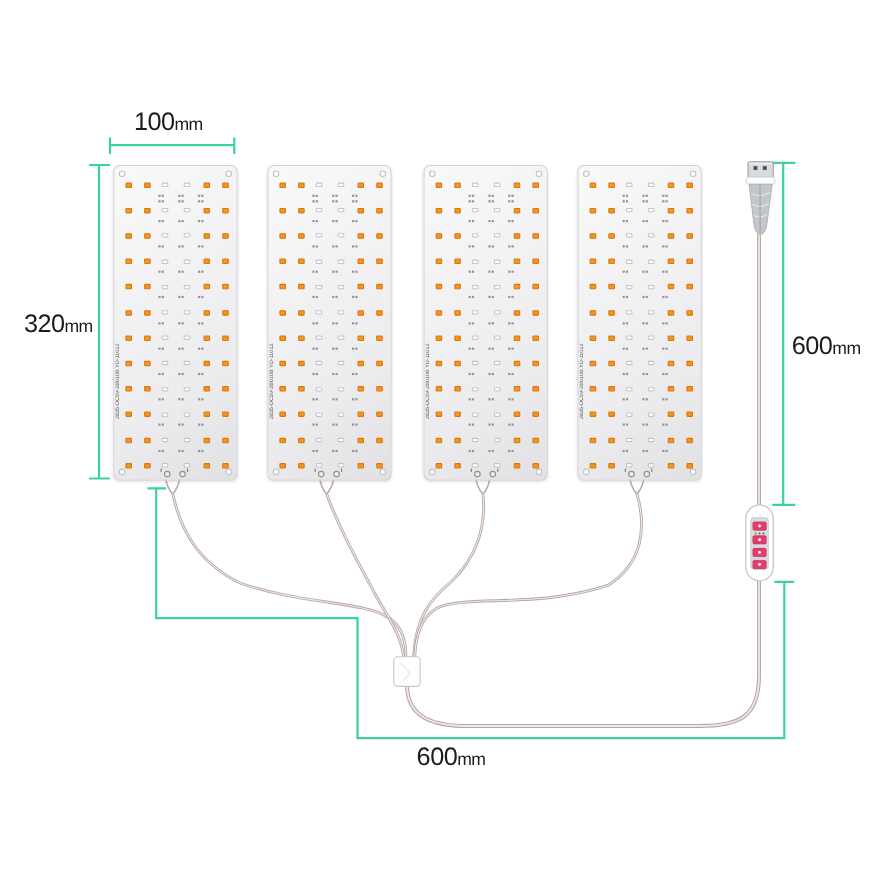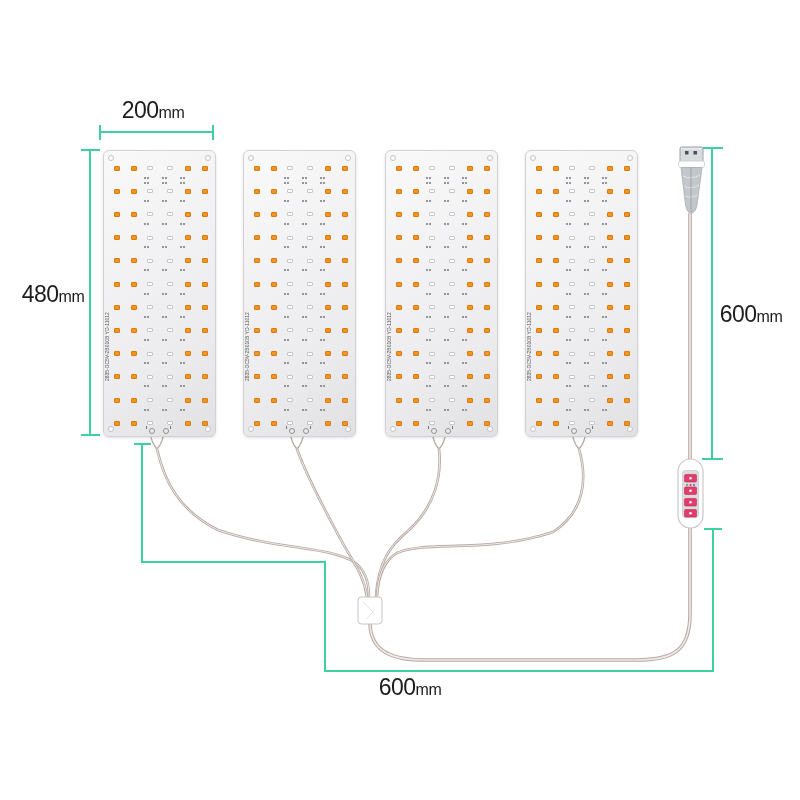--- a/index.html
+++ b/index.html
@@ -735,25 +735,25 @@
         <div class="led-w" style="left: 63px; top: 270.2px;"></div>
         <div class="silk">2835-DC5V-2B010B  YD-11012</div>
         <div class="pad" style="left: 45px; top: 277px;"></div>
         <div class="pad" style="left: 59px; top: 277px;"></div>
         <div class="padmark" style="left: 42px; top: 275px;"></div>
         <div class="padmark" style="left: 66px; top: 275px;"></div>
       </div>
     </div>
 
   <div class="dim" style="left:110px;top:97px;width:86px;">
-    <span class="v">200</span><span class="u">mm</span>
+    <span class="v">100</span><span class="u">mm</span>
   </div>
 
   <div class="dim" style="left:10px;top:281px;width:86px;">
-    <span class="v">480</span><span class="u">mm</span>
+    <span class="v">320</span><span class="u">mm</span>
   </div>
 
   <div class="dim" style="left:708px;top:301px;width:86px;">
     <span class="v">600</span><span class="u">mm</span>
   </div>
 
   <div class="dim" style="left:367px;top:674px;width:86px;">
     <span class="v">600</span><span class="u">mm</span>
   </div>
 

